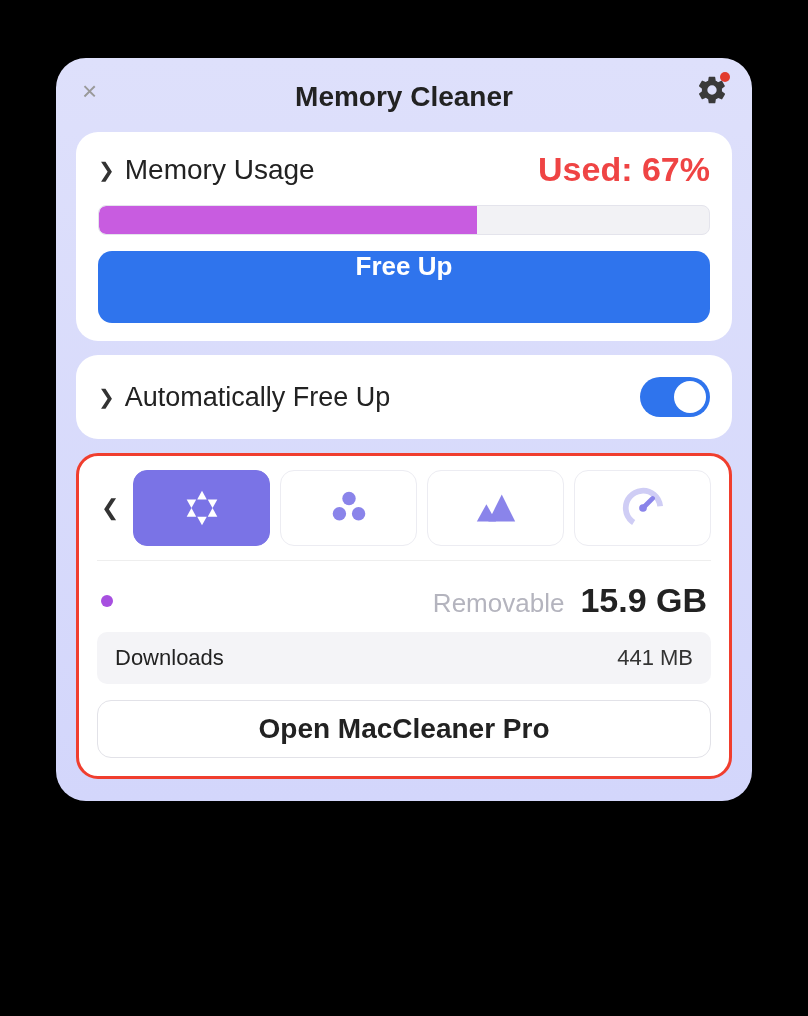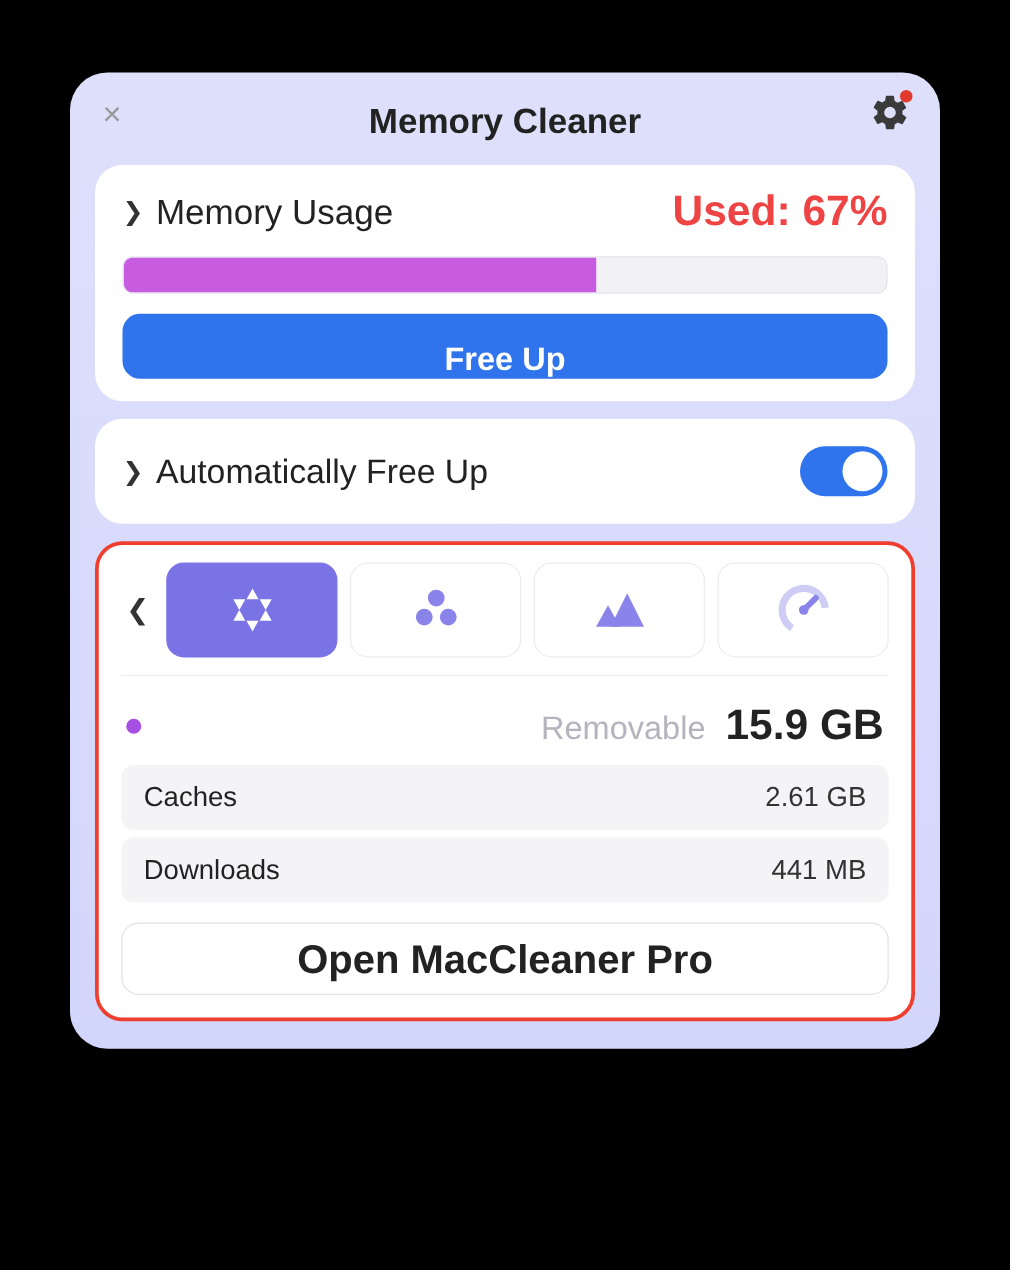--- a/index.html
+++ b/index.html
@@ -90,26 +90,26 @@
     border-radius: 8px;
     overflow: hidden;
     margin-bottom: 16px;
   }
   .bar-fill {
     height: 100%;
     background: #c85ce0;
     border-radius: 7px 0 0 7px;
   }
   .freeup-btn {
-    height: 52px;
+    height: 72px;
     background: #2f74ed;
     color: #fff;
     border-radius: 14px;
     display: flex;
-    align-items: flex-end;
+    align-items: flex-start;
     justify-content: center;
     font-size: 26px;
     font-weight: 700;
     cursor: pointer;
   }
 
   .auto-card {
     display: flex;
     align-items: center;
     justify-content: space-between;
@@ -226,21 +226,21 @@
   }
   .list-row .sz { color: #333; }
 
   .open-btn {
     height: 58px;
     border: 1px solid #e2e2e8;
     border-radius: 14px;
     display: flex;
     align-items: center;
     justify-content: center;
-    font-size: 32px;
+    font-size: 28px;
     font-weight: 700;
     color: #222;
     cursor: pointer;
     background: #fff;
   }
 </style>
 </head>
 <body>
 
 <div class="window">
@@ -328,24 +328,20 @@
 
     <div class="junk-head">
       <div class="dot"></div>
       <div class="junk-spacer"></div>
       <div class="removable">Removable</div>
       <div class="junk-size">15.9 GB</div>
     </div>
 
     <div class="list">
       <div class="list-row">
-        <span>Caches</span>
-        <span class="sz">2.61 GB</span>
-      </div>
-      <div class="list-row">
         <span>Downloads</span>
         <span class="sz">441 MB</span>
       </div>
     </div>
 
     <div class="open-btn">
       <span>Open MacCleaner Pro</span>
     </div>
 
   </div>

